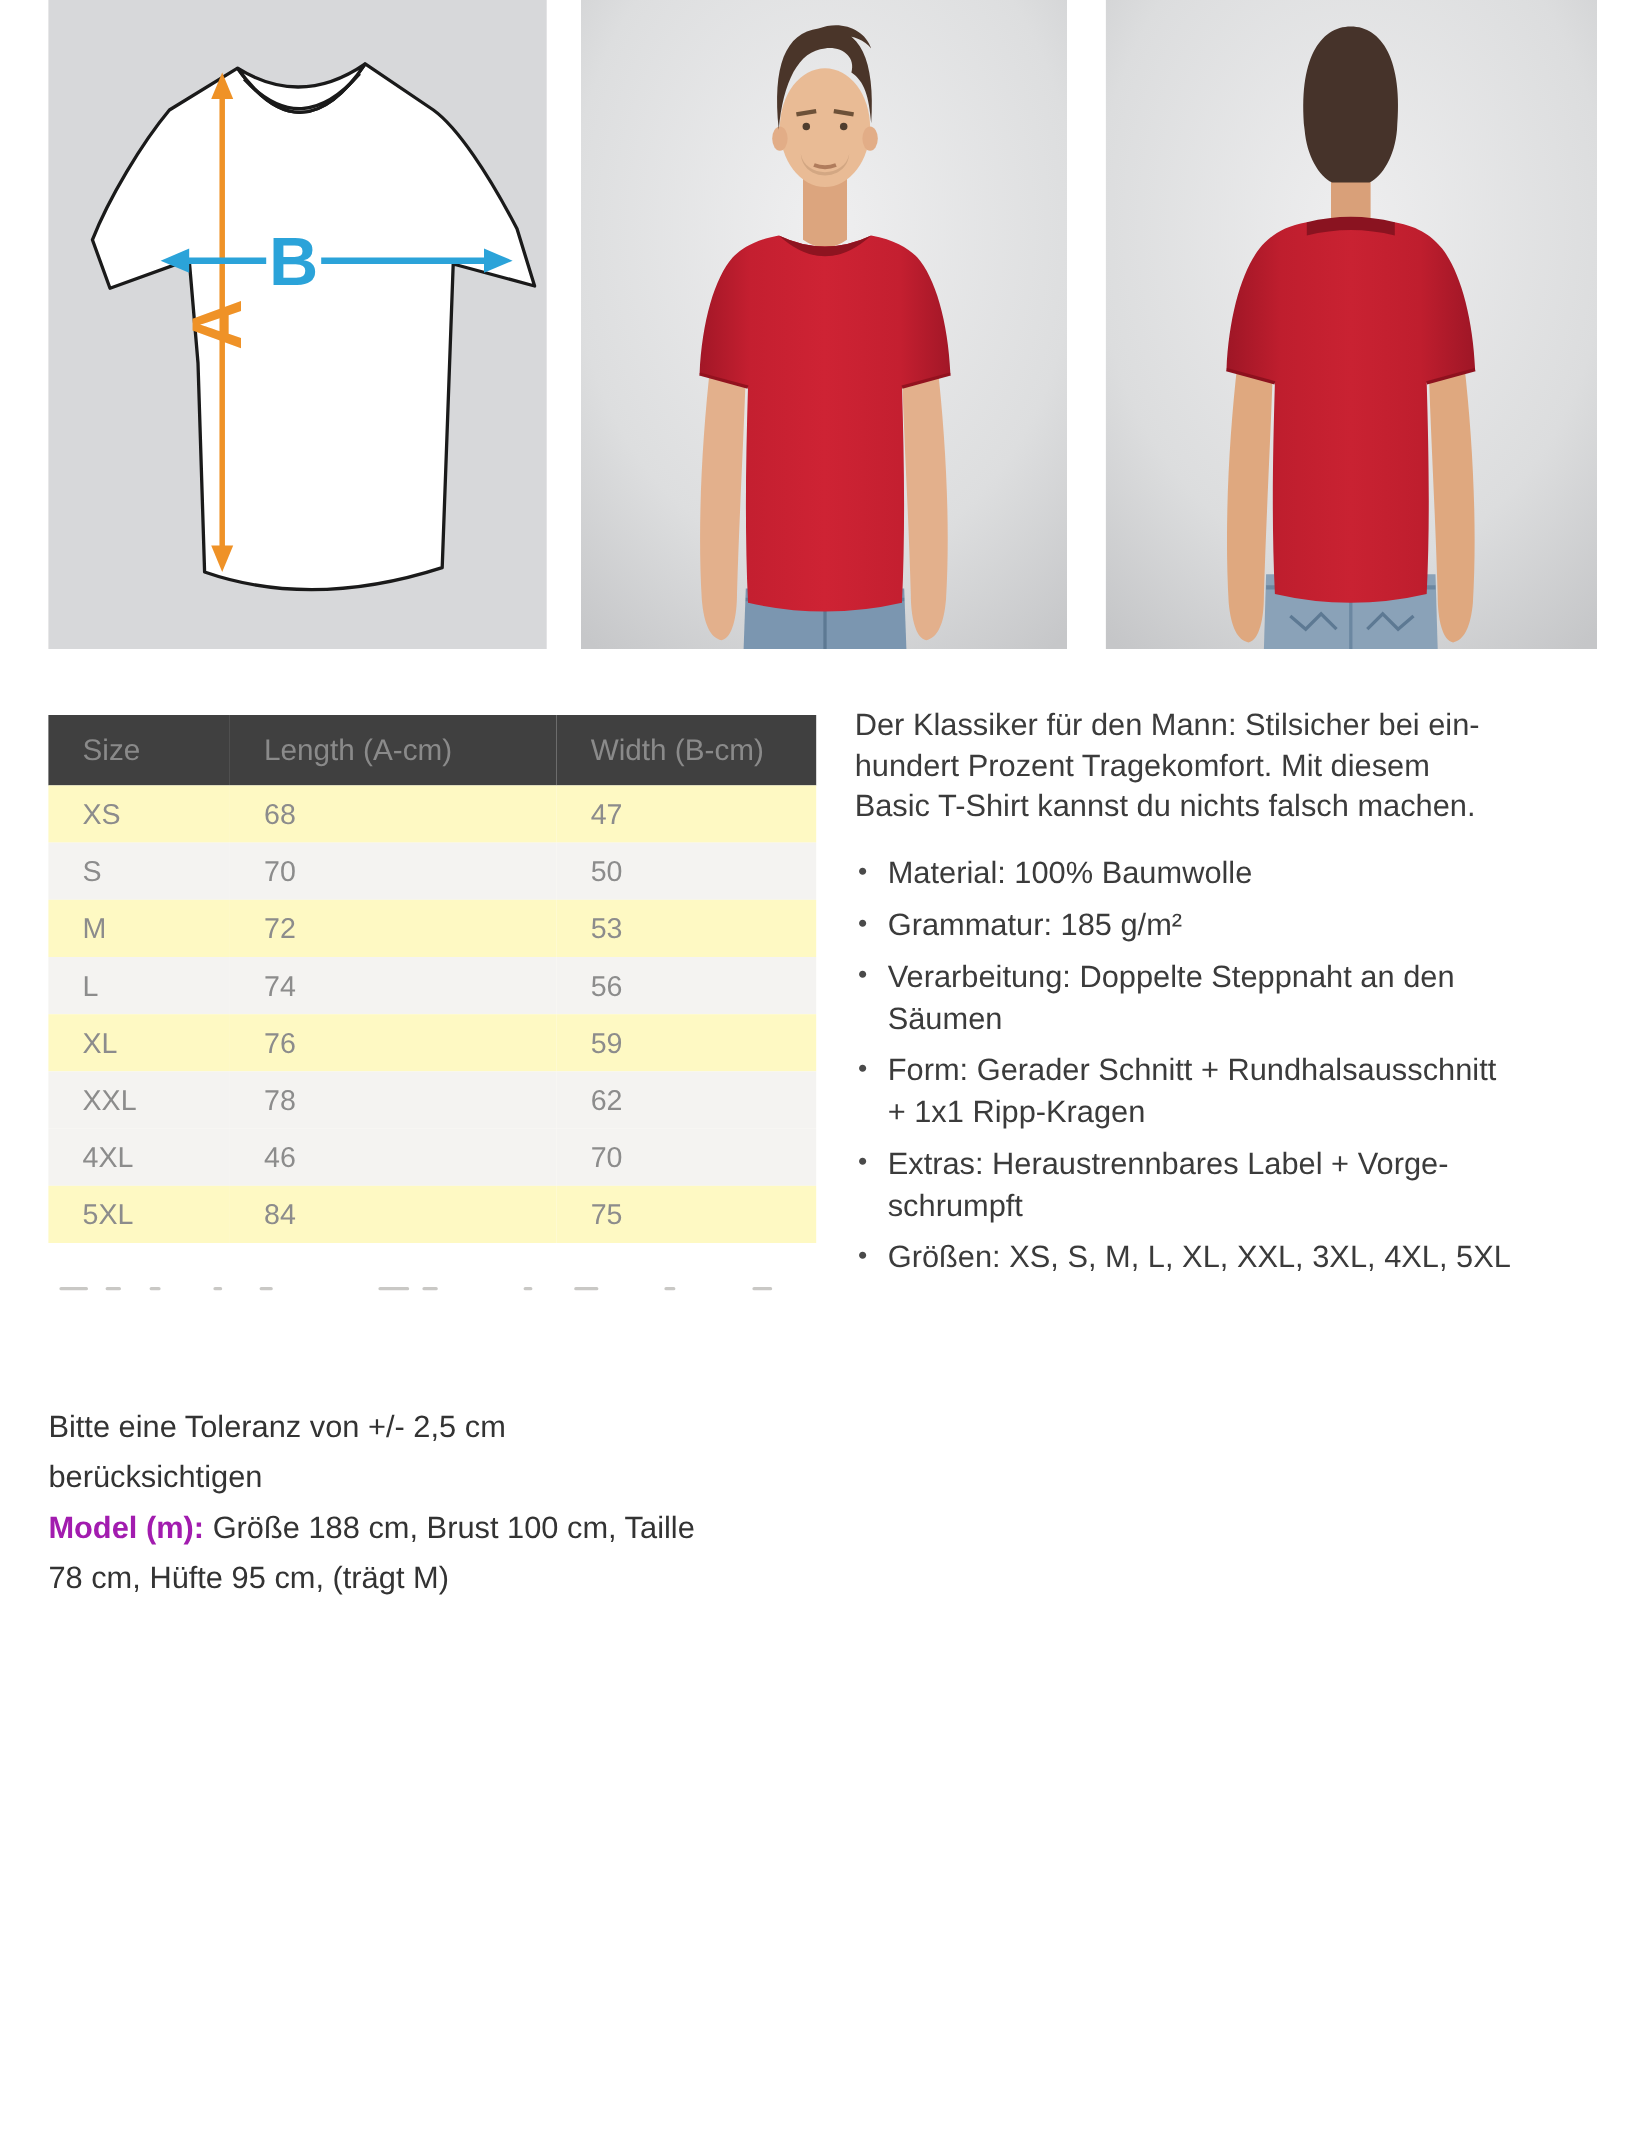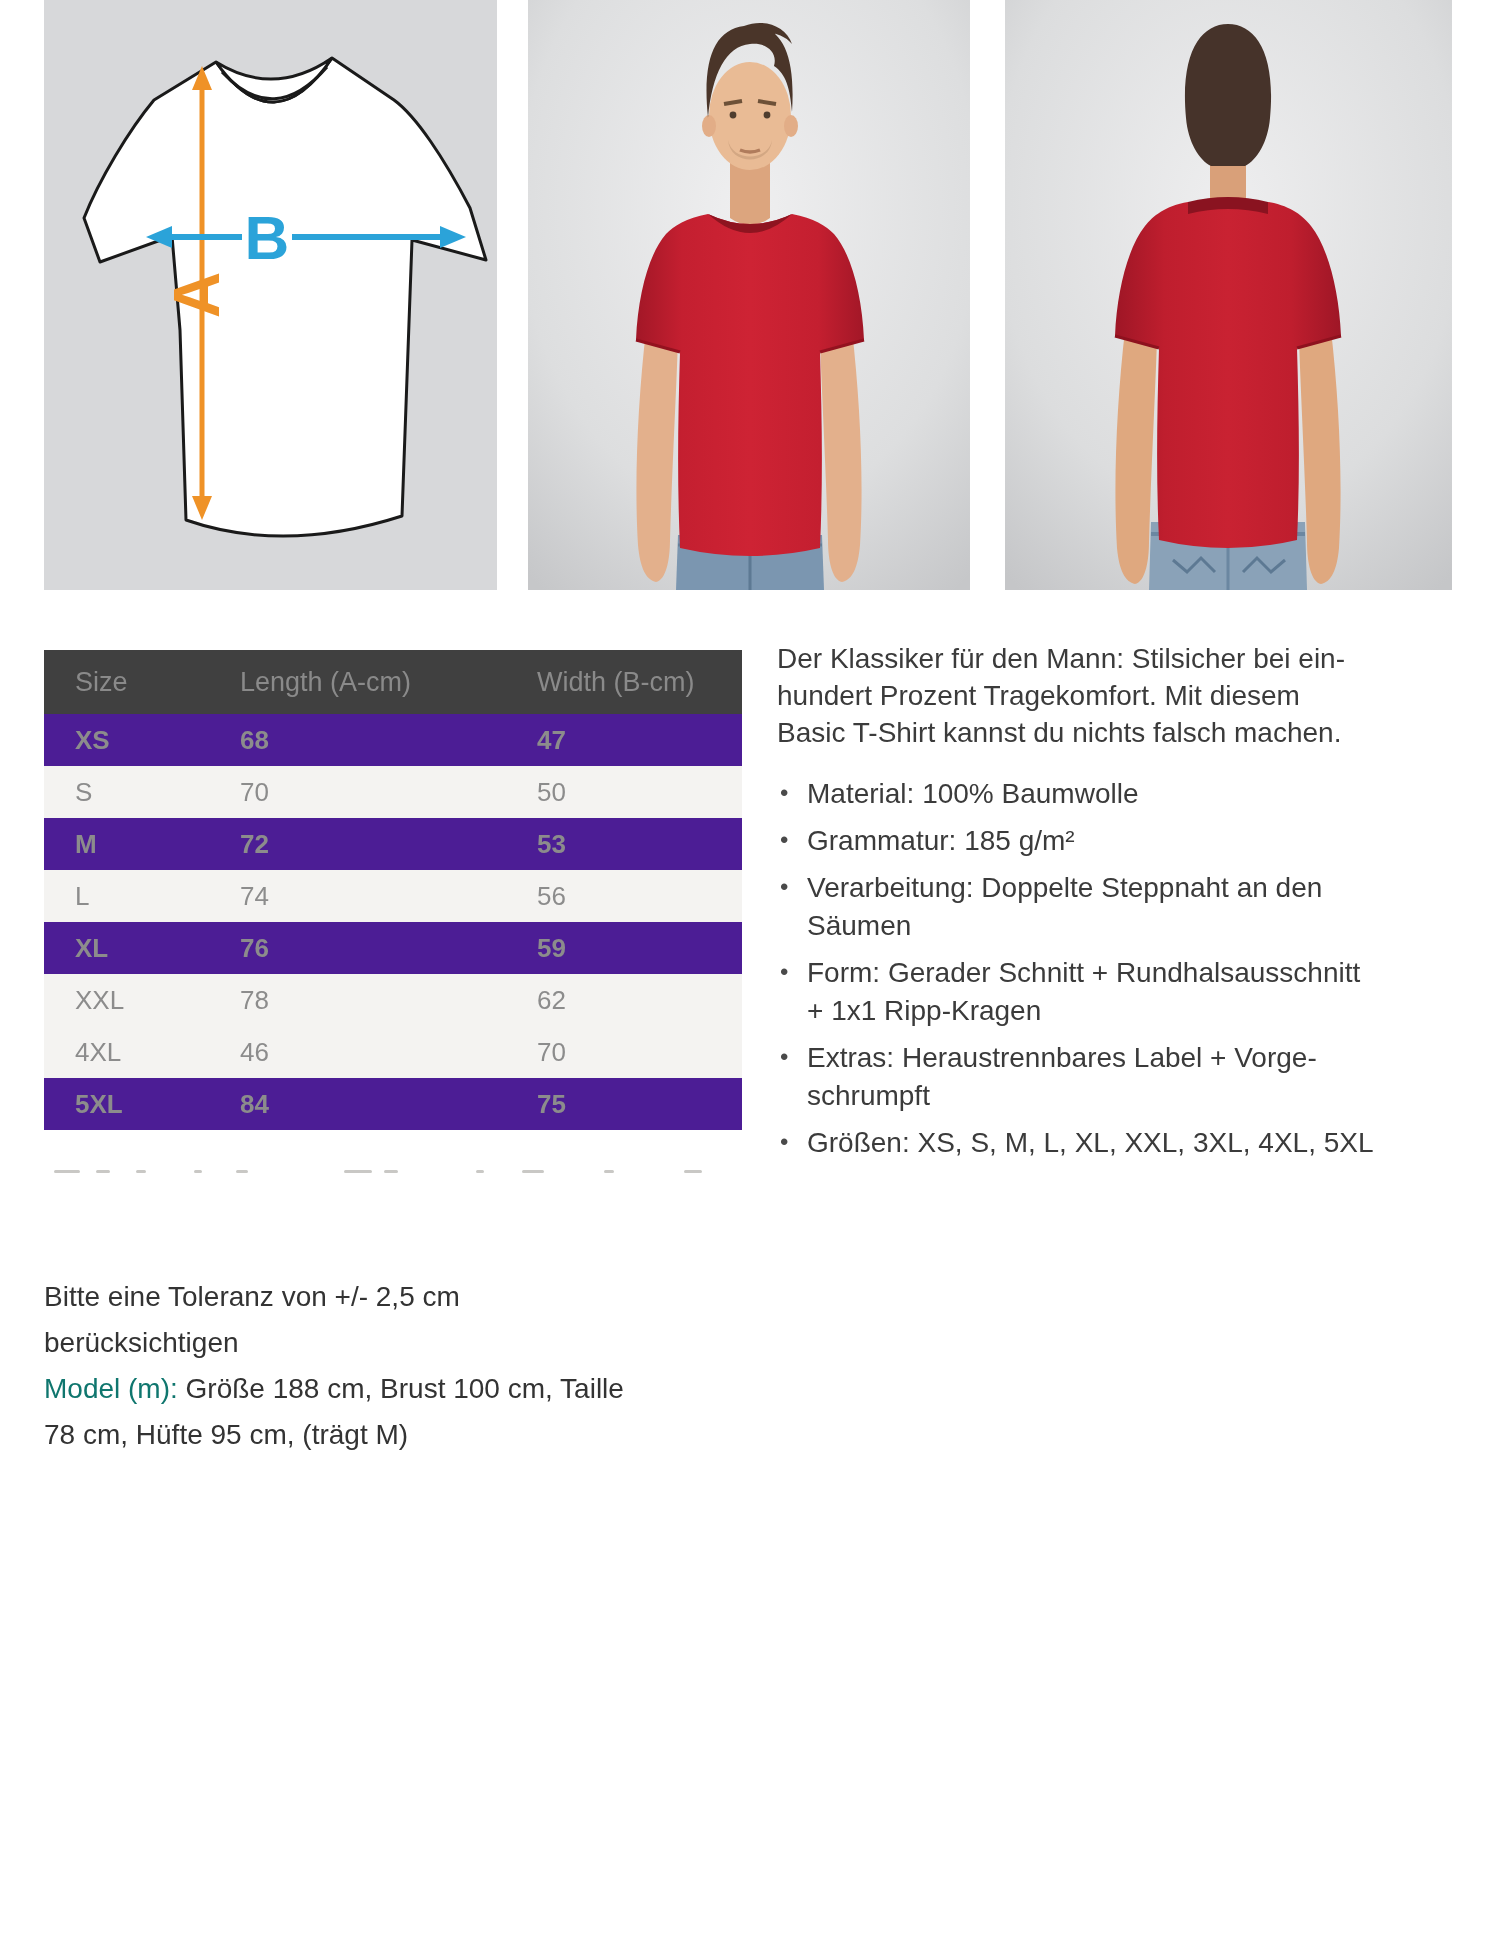--- a/index.html
+++ b/index.html
@@ -22,21 +22,21 @@
     font-size:26px;color:#8c8c8c;
   }
   .size-table col.c1{width:165px;}
   .size-table col.c2{width:297px;}
   .size-table col.c3{width:236px;}
   .size-table th{
     background:#404040;height:64px;font-weight:400;text-align:left;
     padding:0 0 0 31px;font-size:27px;color:#8a8a8a;
   }
   .size-table td{height:52px;padding:0 0 0 31px;}
-  .size-table tr.odd td{background:#4c1d95;font-weight:bold;}
+  .size-table tr.odd td{background:#fef9c3;}
   .size-table tr.even td{background:#f4f3f1;}
 
   
   .clipped-row{position:absolute;left:44px;top:1168px;width:698px;height:8px;overflow:hidden;}
   .clipped-row i{position:absolute;top:2px;height:3px;background:#c9c8c5;border-radius:2px;display:block;}
 
   
   .description{
     position:absolute;left:777px;top:640px;width:648px;
     color:#3b3b3b;font-size:28px;line-height:37px;
@@ -53,21 +53,21 @@
     content:"\2022";position:absolute;left:3px;top:-1px;
     color:#4a4a4a;font-size:24px;
   }
 
   
   .notes{
     position:absolute;left:44px;top:1228px;width:590px;
     color:#333333;font-size:28px;line-height:46px;white-space:pre-line;
   }
   .notes .model-line{display:block;}
-  .notes b{color:#0f766e;font-weight:400;}
+  .notes b{color:#a21caf;font-weight:700;}
 </style>
 </head>
 <body>
 
 <div class="panel" id="panel-diagram">
   <svg viewBox="0 0 453 590">
 
     <path d="M172,62 L110,100 C85,130 55,180 40,218 L56,262 L128,236 L136,330 L142,520
          Q240,554 358,516 L368,240 L442,260 L426,208 C400,158 372,116 350,100 L288,58
          Q230,144 172,62 Z" fill="#ffffff" stroke="#1a1a1a" stroke-width="3" stroke-linejoin="round"></path>

